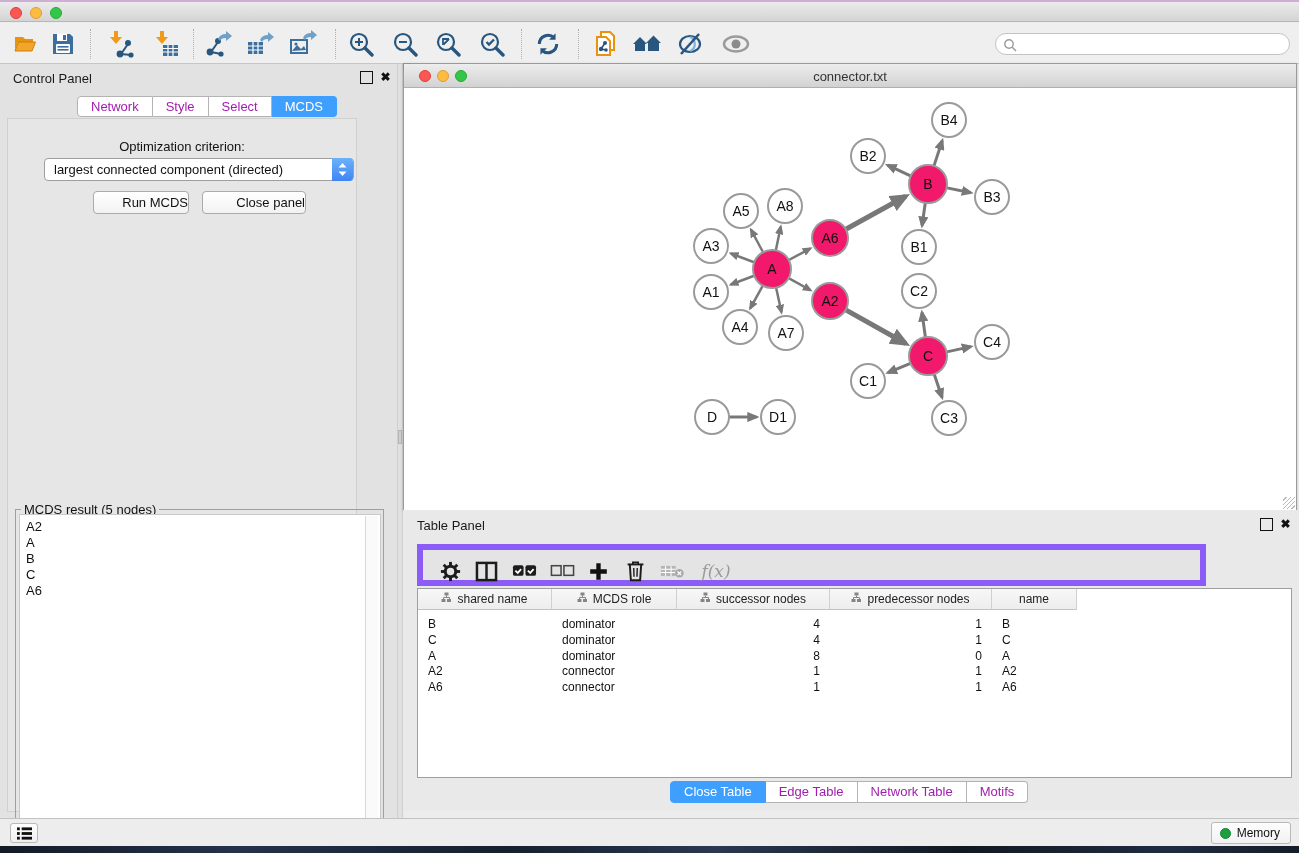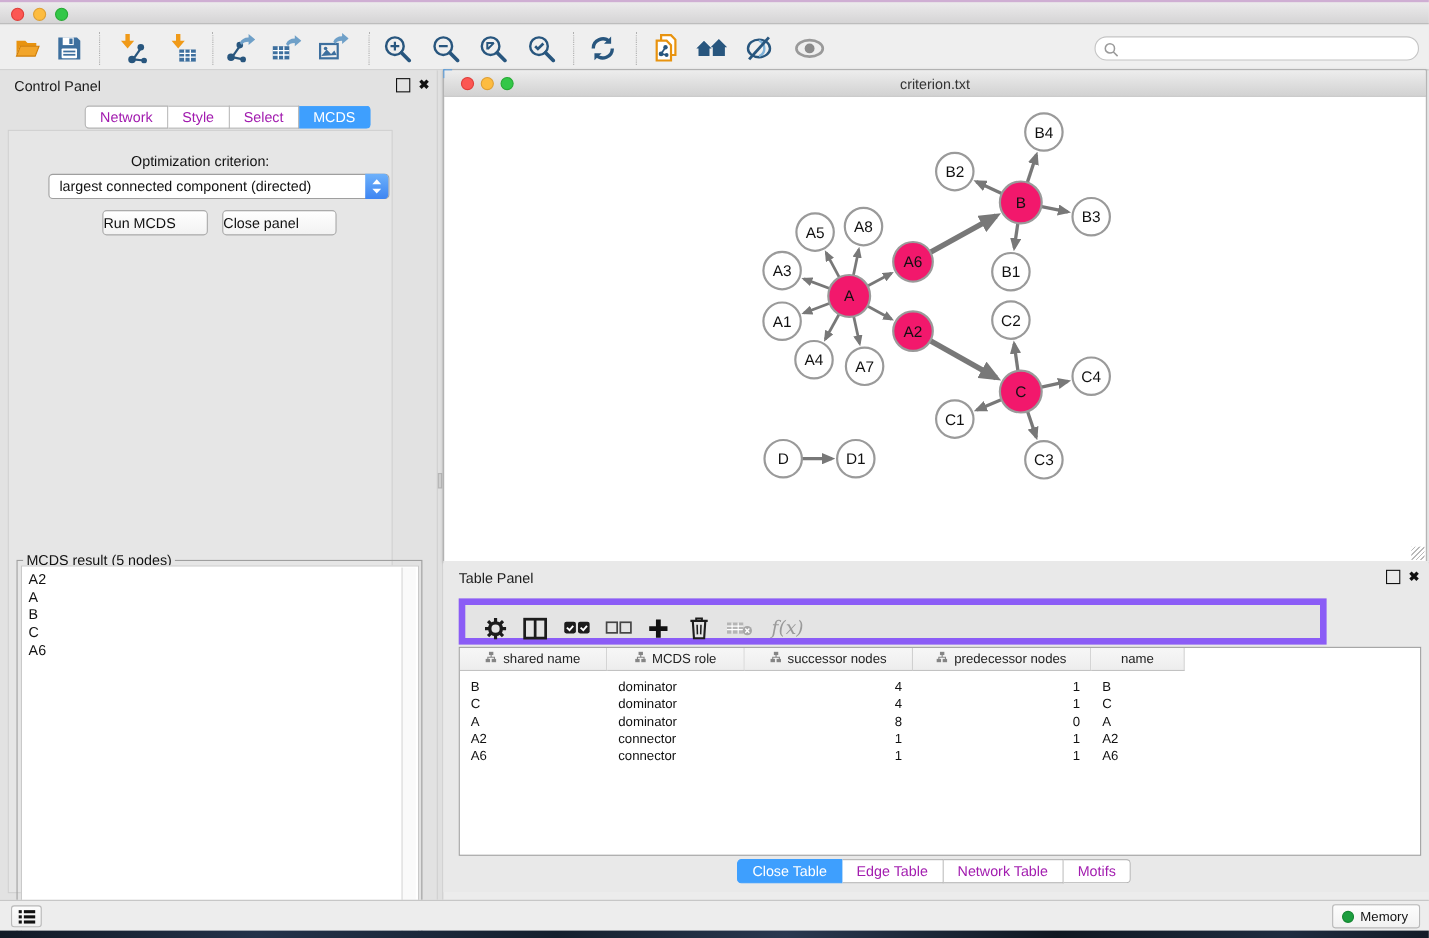--- a/index.html
+++ b/index.html
@@ -37,21 +37,21 @@
   .tabbtn:first-child { border-left:1px solid #b3b3b3; border-radius:4px 0 0 4px; }
   .tabbtn:last-child { border-radius:0 4px 4px 0; }
   .tabbtn.active { background:#3e9ffe; border-color:#3e9ffe; color:#fff; }
 
   .cp-content { position:absolute; left:7px; top:54px; width:350px; height:694px; background:#e6e6e6; border:1px solid #d0d0d0; }
   .opt-label { position:absolute; left:0; top:20px; width:100%; text-align:center; font-size:13px; color:#111; }
   .dropdown { position:absolute; left:36px; top:39px; width:310px; height:23px; background:#fff; border:1px solid #9f9f9f; border-radius:4px; }
   .dropdown .dd-text { position:absolute; left:9px; top:3px; font-size:13px; color:#111; white-space:nowrap; }
   .dropdown .dd-stepper { position:absolute; right:0px; top:-1px; width:21px; height:23px; background:linear-gradient(#6db1fb,#3e85f2); border-radius:0 4px 4px 0; }
   .dd-stepper svg { position:absolute; left:4px; top:3px; }
-  .cp-btn { position:absolute; height:23px; background:linear-gradient(#ffffff,#f2f2f2); border:1px solid #ababab; border-radius:4px; font-size:13px; text-align:left; line-height:21px; color:#111; }
+  .cp-btn { position:absolute; height:23px; background:linear-gradient(#ffffff,#f2f2f2); border:1px solid #ababab; border-radius:4px; font-size:13px; text-align:right; line-height:21px; color:#111; }
 
   .result-group { position:absolute; left:7px; top:390px; width:369px; height:345px; border:1px solid #9f9f9f; }
   .result-legend { position:absolute; left:5px; top:-8px; background:#e6e6e6; padding:0 3px; font-size:13px; color:#111; }
   .result-list { position:absolute; left:3px; top:4px; width:362px; height:337px; background:#fff; border:1px solid #c9c9c9; }
   .result-items { position:absolute; left:6px; top:4px; font-size:13px; line-height:16px; color:#111; }
   .result-scroll { position:absolute; right:2px; top:1px; width:13px; height:335px; background:#fafafa; border-left:1px solid #d8d8d8; }
 
   
   .net-frame { position:absolute; left:403px; top:63px; width:894px; height:448px; background:#fff; border:1px solid #9a9a9a; box-shadow:0 1px 3px rgba(0,0,0,.15); }
   .net-titlebar { position:absolute; left:0; top:0; width:100%; height:24px; background:linear-gradient(#ededed,#d2d2d2); border-bottom:1px solid #b0b0b0; }
@@ -292,21 +292,21 @@
 <div class="vdivider">
     <div class="grip"></div>
   </div>
 
 <div class="net-frame">
   <div class="corner-mark"></div>
   <div class="net-titlebar">
     <div class="tl-dot nt-red"></div>
     <div class="tl-dot nt-yellow"></div>
     <div class="tl-dot nt-green"></div>
-    <div class="net-title">criterion.txt</div>
+    <div class="net-title">connector.txt</div>
   </div>
   <div class="net-canvas">
     <svg id="graph-svg" width="892" height="422" viewBox="0 0 892 422">
         <defs>
           <marker id="arrow" markerWidth="4" markerHeight="3.4" refX="3" refY="1.7" orient="auto" markerUnits="strokeWidth">
             <path d="M0,0 L4,1.7 L0,3.4 z" fill="#787878"></path>
           </marker>
         </defs>
         <line x1="352.09314613130556" y1="186.99766621278644" x2="326.88356733586807" y2="196.50291723401696" stroke="#787878" stroke-width="2.5" marker-end="url(#arrow)"></line>
         <line x1="382.8848206284555" y1="189.2123148294927" x2="406.51839653040383" y2="202.2515291202228" stroke="#787878" stroke-width="2.5" marker-end="url(#arrow)"></line>

